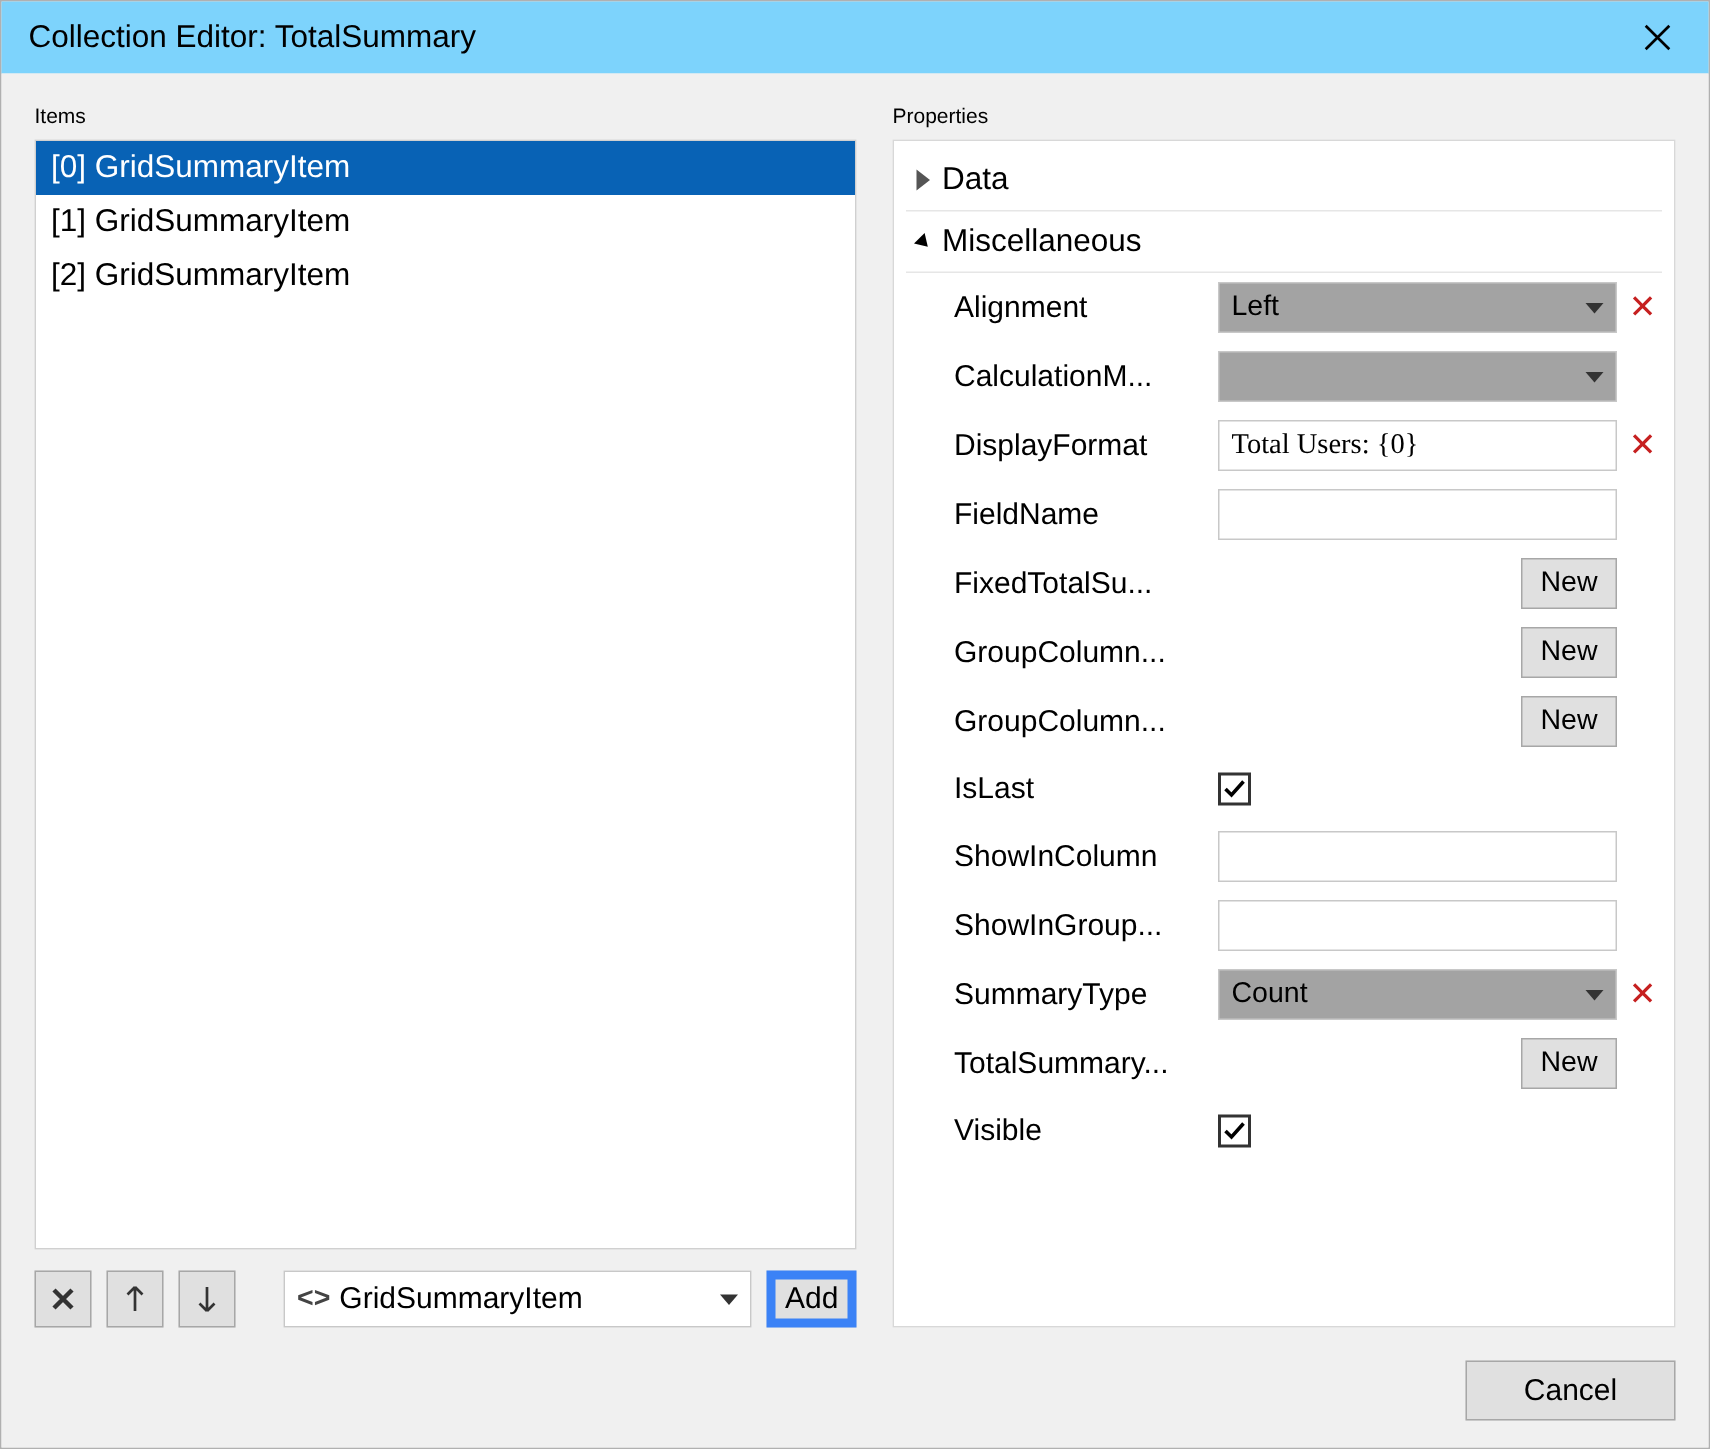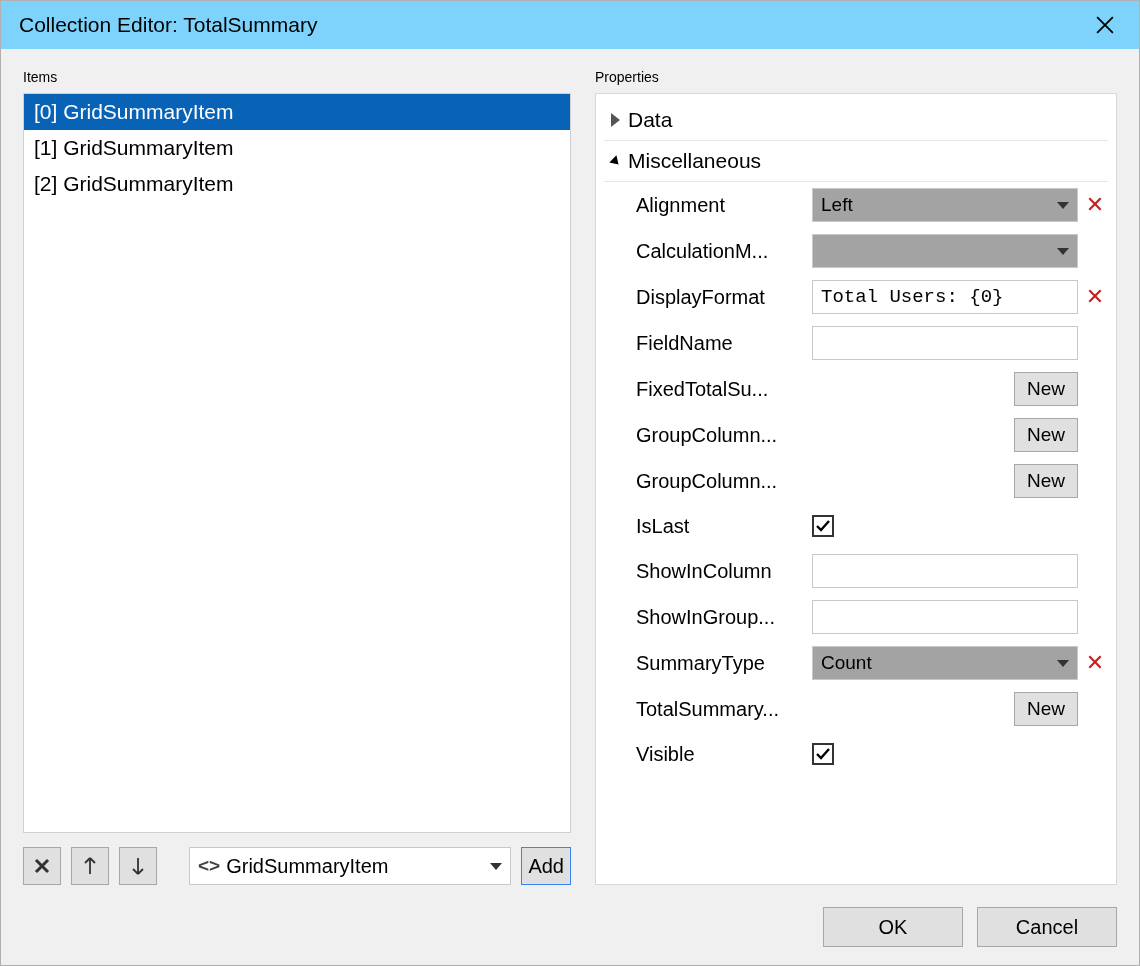--- a/index.html
+++ b/index.html
@@ -115,21 +115,21 @@
     .type-select-text { flex: 1; font-size: 20px; }
     .dropdown-caret {
       width: 0; height: 0;
       border-left: 6px solid transparent;
       border-right: 6px solid transparent;
       border-top: 7px solid #333;
     }
     .add-btn {
       height: 38px;
       padding: 0 6px;
-      border: 1px solid #3b82f6;
+      border: 6px solid #3b82f6;
       background: #e0e0e0;
       font-size: 20px;
       cursor: pointer;
       display: flex;
       align-items: center;
     }
     .prop-panel {
       background: #fff;
       border: 1px solid #d8d8d8;
       flex: 1;
@@ -178,21 +178,21 @@
       align-items: center;
       gap: 6px;
     }
     .text-input {
       flex: 1;
       height: 34px;
       border: 1px solid #c8c8c8;
       background: #fff;
       padding: 0 8px;
       font-size: 19px;
-      font-family: Liberation Mono, monospace;
+      font-family: Liberation Serif, serif;
     }
     .combo {
       flex: 1;
       height: 34px;
       border: 1px solid #c8c8c8;
       background: #a3a3a3;
       display: flex;
       align-items: center;
       padding: 0 8px;
       cursor: pointer;
@@ -431,17 +431,16 @@
             </span>
           </div>
         </div>
 
       </div>
     </div>
 
   </div>
 
   <div class="footer">
-    <button class="dlg-btn">OK</button>
     <button class="dlg-btn">Cancel</button>
   </div>
 
 </div>
 
 </body></html>

